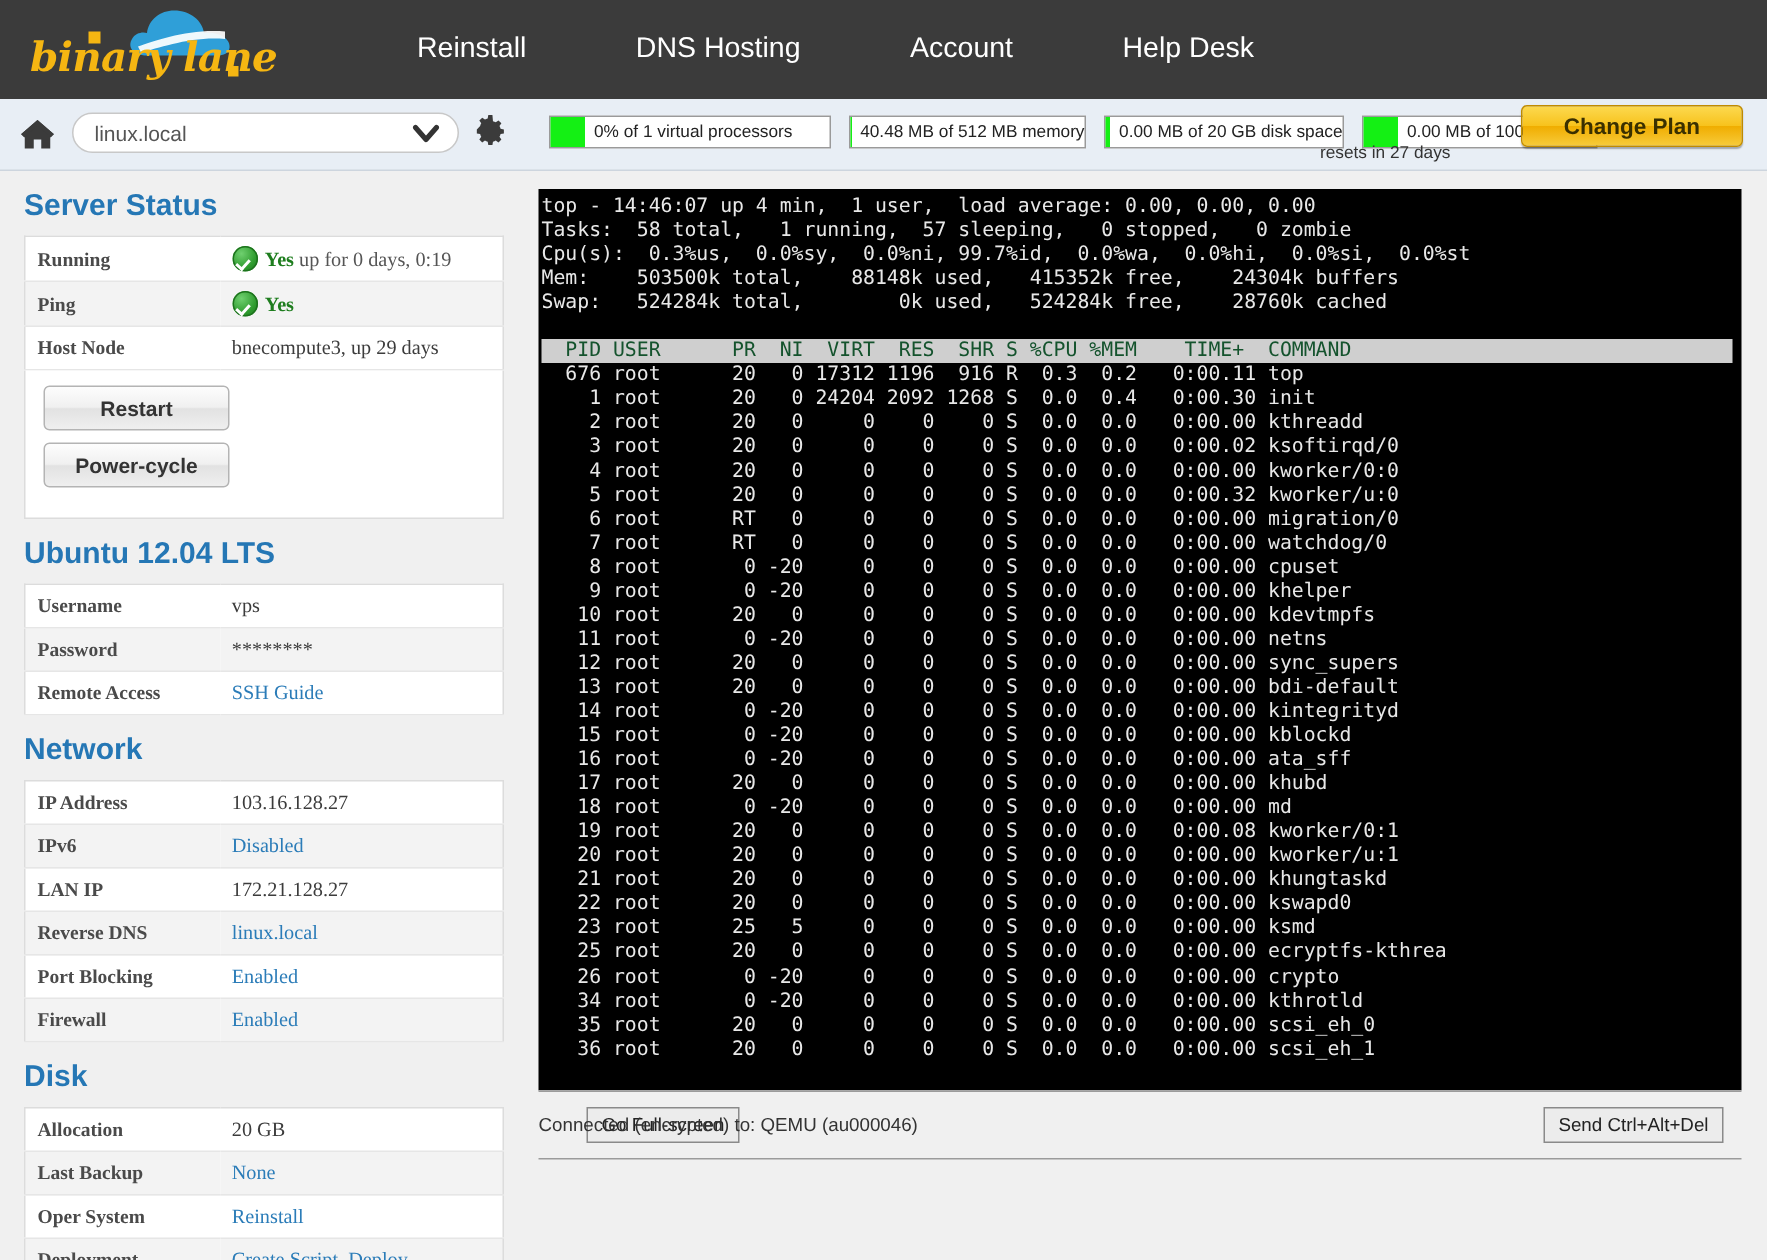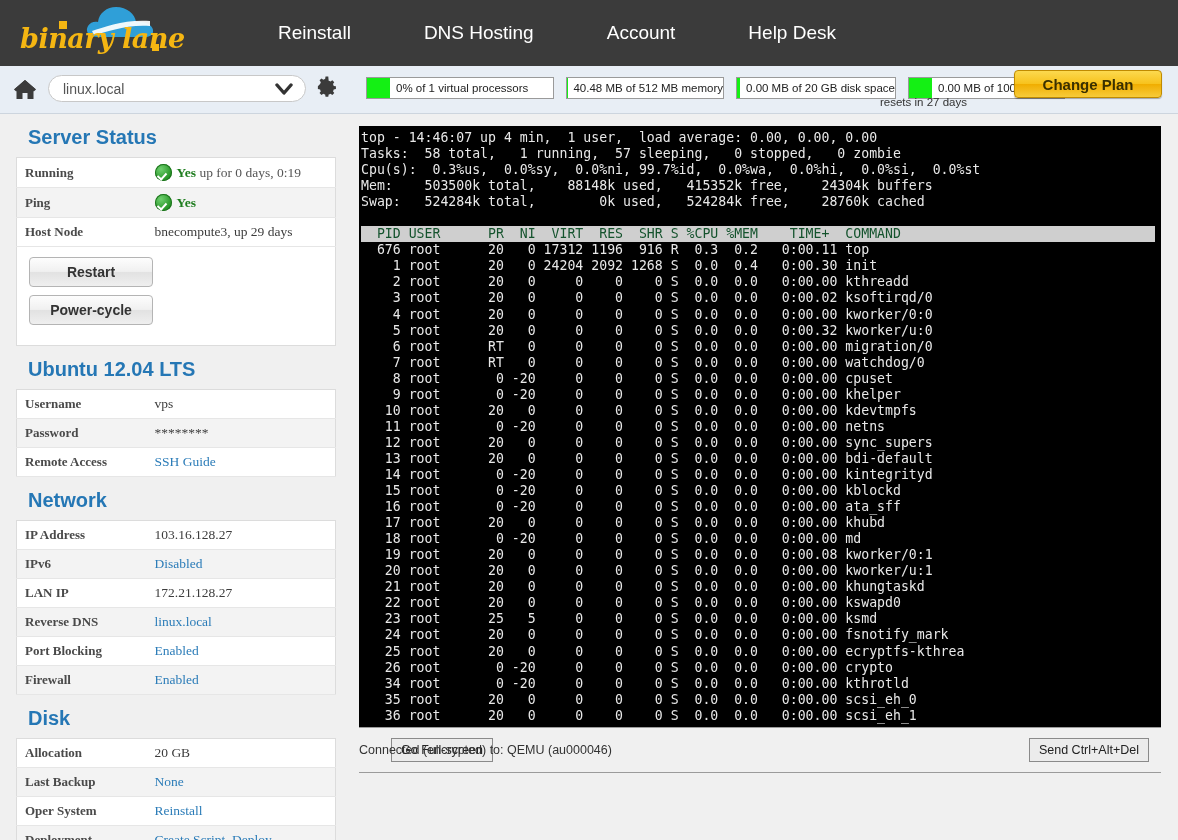--- a/index.html
+++ b/index.html
@@ -92,21 +92,21 @@
     display:flex; align-items:center; justify-content:center;
     box-shadow:0 1px 1px rgba(0,0,0,.3);
     cursor:pointer;
   }
 
   
   #content{ display:flex; padding-top:12px; }
   #sidebar{ width:346px; padding-left:16px; }
   h2.section{
     color:#2577b5; font-size:20px; font-weight:bold;
-    margin:12px 0 8px 12px;
+    margin:12px 0 8px 0;
   }
   #sidebar h2.section:first-of-type{ margin-top:0; }
 
   table.info{
     width:320px; border-collapse:collapse;
     background:#ffffff; border:1px solid #dcdcdc;
     margin-bottom:2px;
   }
   table.info td{
     font-size:12.5px; padding:6px 8px; border-bottom:1px solid #e6e6e6;
@@ -365,21 +365,20 @@
       <pre class="tl">   14 root       0 -20     0    0    0 S  0.0  0.0   0:00.00 kintegrityd</pre>
       <pre class="tl">   15 root       0 -20     0    0    0 S  0.0  0.0   0:00.00 kblockd</pre>
       <pre class="tl">   16 root       0 -20     0    0    0 S  0.0  0.0   0:00.00 ata_sff</pre>
       <pre class="tl">   17 root      20   0     0    0    0 S  0.0  0.0   0:00.00 khubd</pre>
       <pre class="tl">   18 root       0 -20     0    0    0 S  0.0  0.0   0:00.00 md</pre>
       <pre class="tl">   19 root      20   0     0    0    0 S  0.0  0.0   0:00.08 kworker/0:1</pre>
       <pre class="tl">   20 root      20   0     0    0    0 S  0.0  0.0   0:00.00 kworker/u:1</pre>
       <pre class="tl">   21 root      20   0     0    0    0 S  0.0  0.0   0:00.00 khungtaskd</pre>
       <pre class="tl">   22 root      20   0     0    0    0 S  0.0  0.0   0:00.00 kswapd0</pre>
       <pre class="tl">   23 root      25   5     0    0    0 S  0.0  0.0   0:00.00 ksmd</pre>
-      <pre class="tl">   24 root      20   0     0    0    0 S  0.0  0.0   0:00.00 fsnotify_mark</pre>
       <pre class="tl">   25 root      20   0     0    0    0 S  0.0  0.0   0:00.00 ecryptfs-kthrea</pre>
       <pre class="tl">   26 root       0 -20     0    0    0 S  0.0  0.0   0:00.00 crypto</pre>
       <pre class="tl">   34 root       0 -20     0    0    0 S  0.0  0.0   0:00.00 kthrotld</pre>
       <pre class="tl">   35 root      20   0     0    0    0 S  0.0  0.0   0:00.00 scsi_eh_0</pre>
       <pre class="tl">   36 root      20   0     0    0    0 S  0.0  0.0   0:00.00 scsi_eh_1</pre>
     </div>
 
     <div id="termfooter">
       <button id="fs-btn" class="btn-flat">Go Full-screen</button>
       <div id="conn-text">Connected (encrypted) to: QEMU (au000046)</div>

